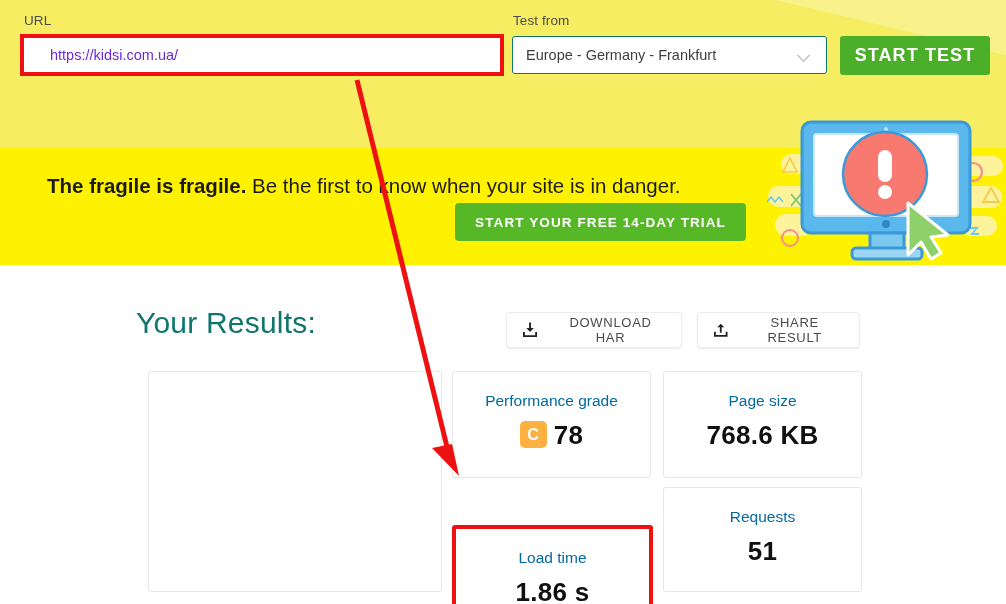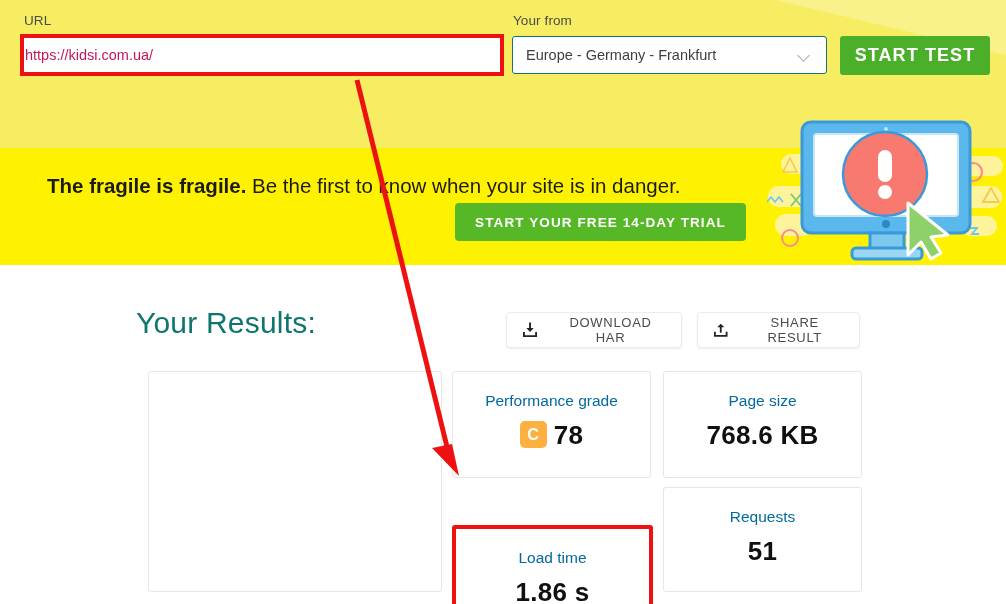--- a/index.html
+++ b/index.html
@@ -48,24 +48,24 @@
     box-sizing: border-box;
     background: #ffffff;
   }
   .url-input {
     position: absolute;
     left: 0; top: 0;
     width: 100%; height: 100%;
     border: 0;
     outline: none;
     box-sizing: border-box;
-    padding: 0 1px;
+    padding: 0 26px;
     font-family: "Liberation Sans", sans-serif;
     font-size: 14.5px;
-    color: #be185d;
+    color: #6d28d9;
     background: transparent;
   }
 
   .select-wrap {
     position: absolute;
     left: 512px; top: 36px;
     width: 315px; height: 38px;
     background: #ffffff;
     border: 1px solid #0f766e;
     border-radius: 3px;
@@ -234,21 +234,21 @@
 
 <div class="test-bar">
   <div class="wedge"></div>
 
   <div class="field-label" id="url-label">URL</div>
 
   <div class="url-wrap">
     <input class="url-input" type="text" value="https://kidsi.com.ua/" style="">
   </div>
 
-  <div class="field-label" id="loc-label">Your from</div>
+  <div class="field-label" id="loc-label">Test from</div>
 
   <div class="select-wrap">
     <span class="select-value">Europe - Germany - Frankfurt</span>
     <span class="chev"></span>
   </div>
 
   <button class="btn-start">START TEST</button>
 </div>
 
 <div class="promo">

